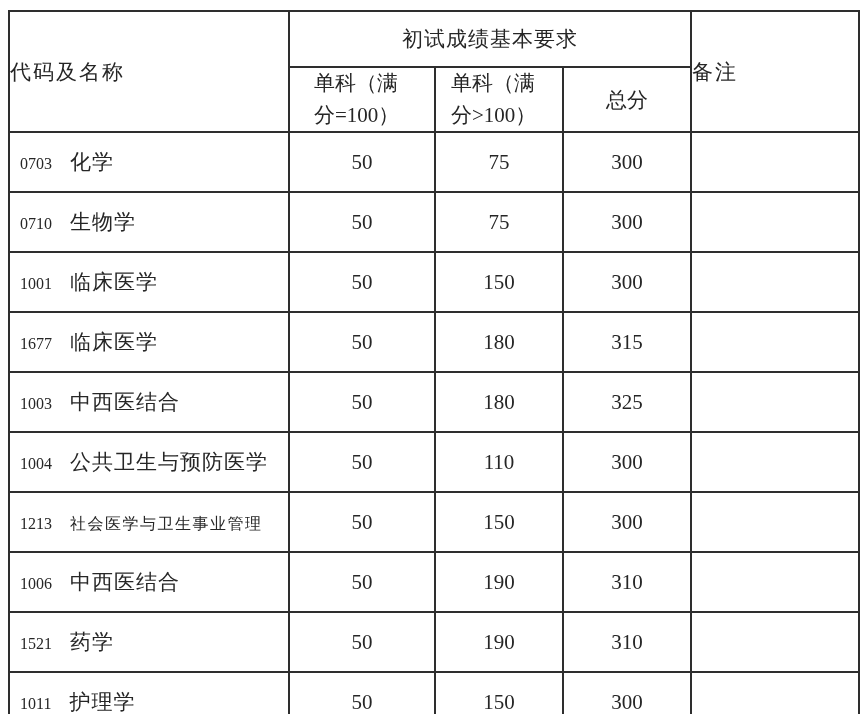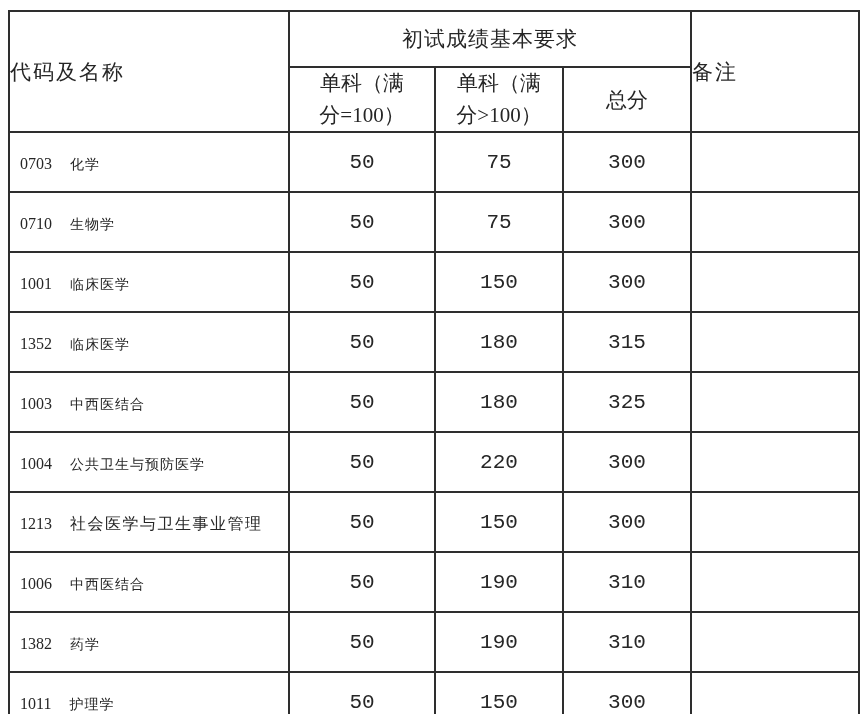--- a/index.html
+++ b/index.html
@@ -57,44 +57,43 @@
     letter-spacing: 2px;
   }
   th.subhead {
     font-size: 21px;
     text-align: center;
   }
   .wrap2 {
     display: inline-block;
     max-width: 96px;
     line-height: 1.5;
-    text-align: center;
+    text-align: left;
   }
   
   tr.data-row td { height: 58px; }
   td.cell-name {
     text-align: left;
     padding-left: 10px;
     font-size: 21px;
   }
   td.cell-num {
     text-align: center;
     font-size: 21px;
-    font-family: Liberation Mono, monospace;
   }
   td.cell-remarks {
     background: #ffffff;
   }
   .code {
     display: inline-block;
     margin-right: 18px;
     font-size: 16px;
   }
   .name {
-    font-size: 14px;
+    font-size: 21px;
     letter-spacing: 1px;
   }
   .name.small {
     font-size: 16px;
     letter-spacing: 1.5px;
   }
 </style>
 </head>
 <body>
 
@@ -135,56 +134,56 @@
         <td class="cell-remarks"></td>
       </tr>
       <tr class="data-row">
         <td class="cell-name"><span class="code">1001</span><span class="name">临床医学</span></td>
         <td class="cell-num">50</td>
         <td class="cell-num">150</td>
         <td class="cell-num">300</td>
         <td class="cell-remarks"></td>
       </tr>
       <tr class="data-row">
-        <td class="cell-name"><span class="code">1352</span><span class="name">临床医学</span></td>
+        <td class="cell-name"><span class="code">1677</span><span class="name">临床医学</span></td>
         <td class="cell-num">50</td>
         <td class="cell-num">180</td>
         <td class="cell-num">315</td>
         <td class="cell-remarks"></td>
       </tr>
       <tr class="data-row">
         <td class="cell-name"><span class="code">1003</span><span class="name">中西医结合</span></td>
         <td class="cell-num">50</td>
         <td class="cell-num">180</td>
         <td class="cell-num">325</td>
         <td class="cell-remarks"></td>
       </tr>
       <tr class="data-row">
         <td class="cell-name"><span class="code">1004</span><span class="name">公共卫生与预防医学</span></td>
         <td class="cell-num">50</td>
-        <td class="cell-num">220</td>
+        <td class="cell-num">110</td>
         <td class="cell-num">300</td>
         <td class="cell-remarks"></td>
       </tr>
       <tr class="data-row">
         <td class="cell-name"><span class="code">1213</span><span class="name small">社会医学与卫生事业管理</span></td>
         <td class="cell-num">50</td>
         <td class="cell-num">150</td>
         <td class="cell-num">300</td>
         <td class="cell-remarks"></td>
       </tr>
       <tr class="data-row">
         <td class="cell-name"><span class="code">1006</span><span class="name">中西医结合</span></td>
         <td class="cell-num">50</td>
         <td class="cell-num">190</td>
         <td class="cell-num">310</td>
         <td class="cell-remarks"></td>
       </tr>
       <tr class="data-row">
-        <td class="cell-name"><span class="code">1382</span><span class="name">药学</span></td>
+        <td class="cell-name"><span class="code">1521</span><span class="name">药学</span></td>
         <td class="cell-num">50</td>
         <td class="cell-num">190</td>
         <td class="cell-num">310</td>
         <td class="cell-remarks"></td>
       </tr>
       <tr class="data-row">
         <td class="cell-name"><span class="code">1011</span><span class="name">护理学</span></td>
         <td class="cell-num">50</td>
         <td class="cell-num">150</td>
         <td class="cell-num">300</td>

